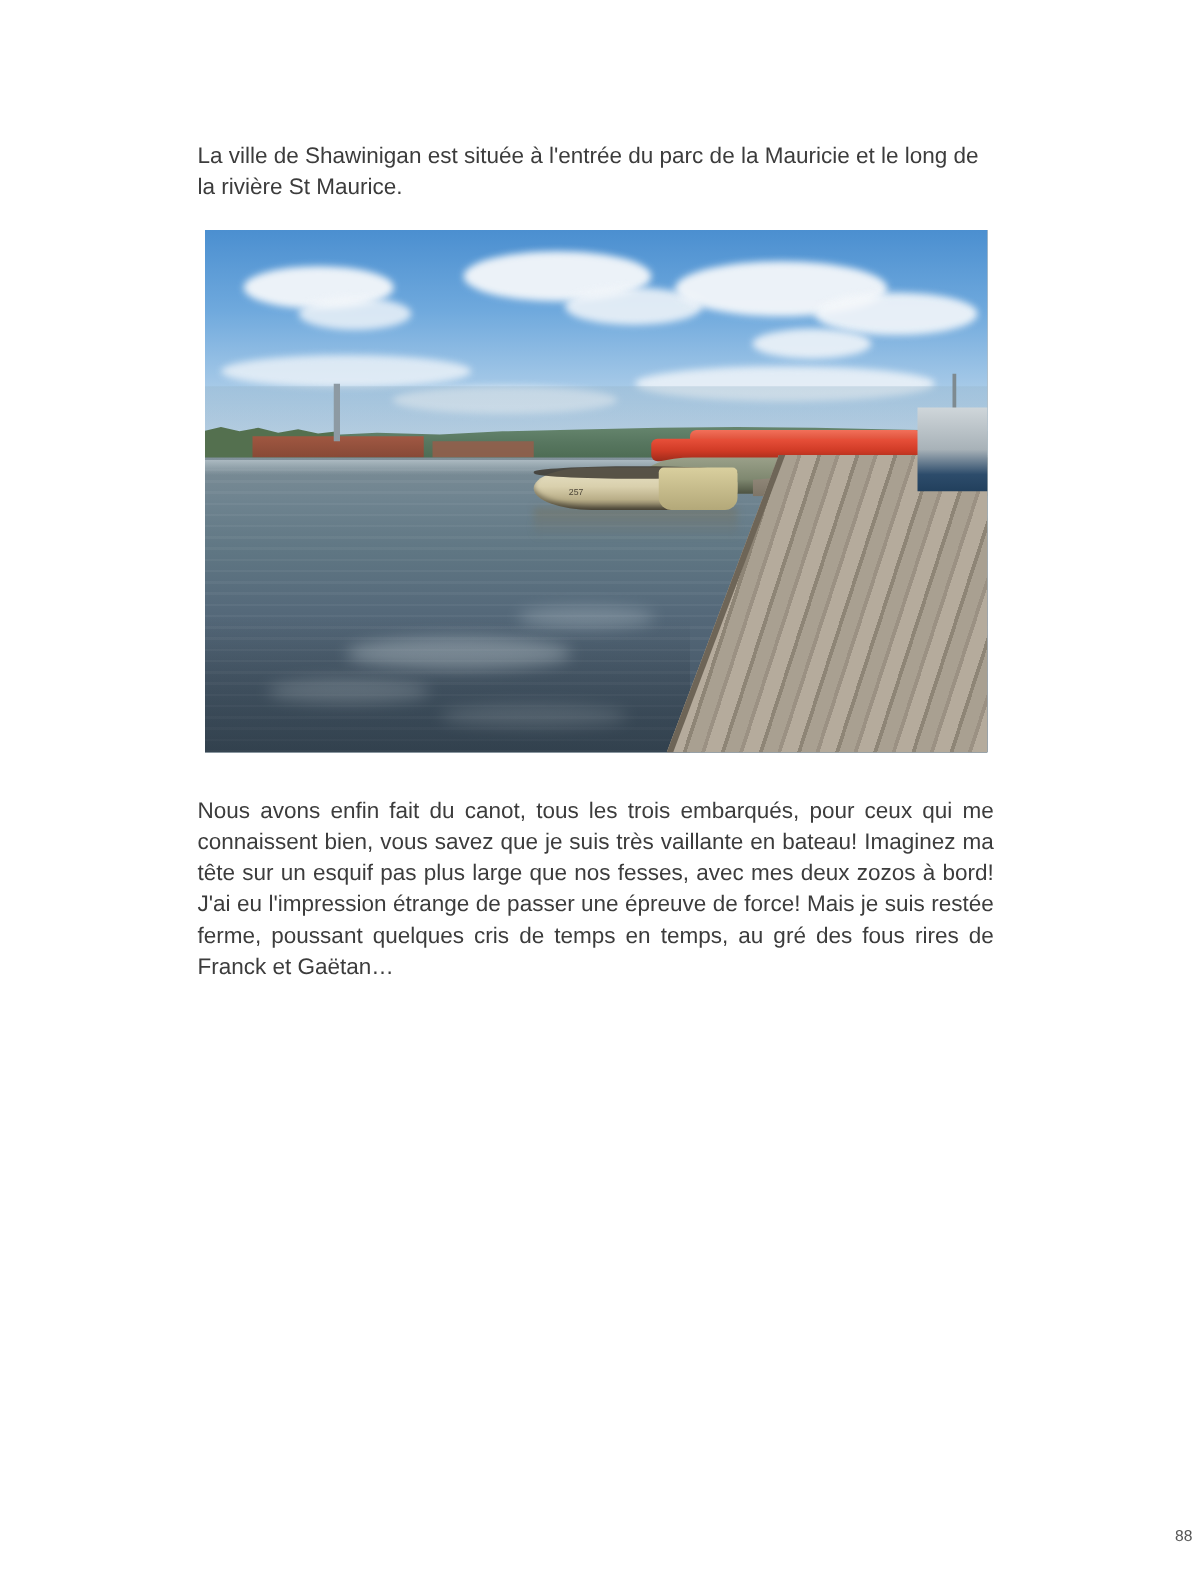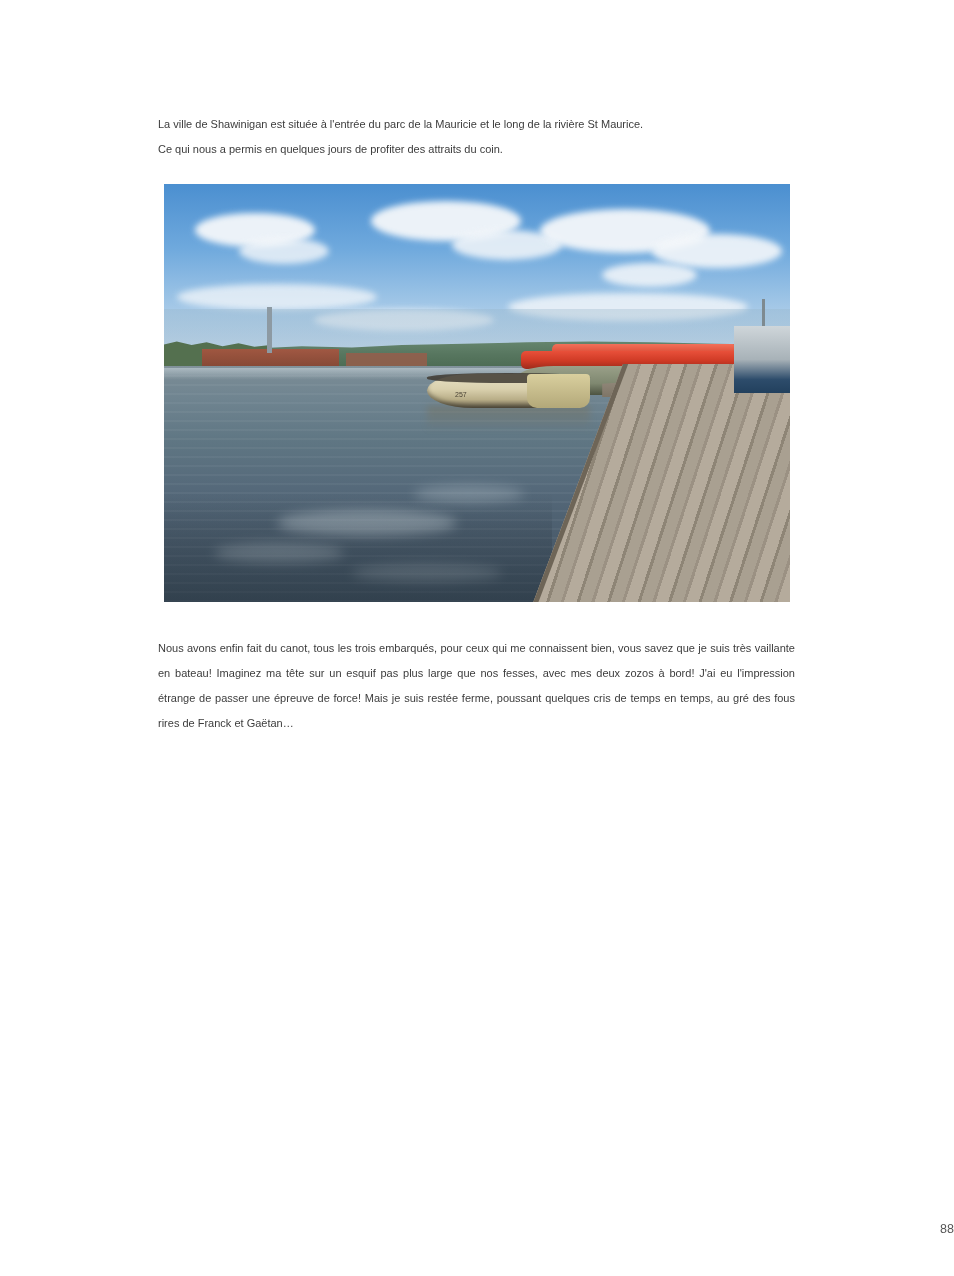--- a/index.html
+++ b/index.html
@@ -19,21 +19,21 @@
     inset: 0;
     background: #ffffff;
   }
   .content {
     position: absolute;
     left: 158px;
     top: 112px;
     width: 637px;
   }
   .para {
-    font-size: 11px;
+    font-size: 18px;
     line-height: 25px;
     color: #3c3c3c;
     margin: 0;
   }
   .para-intro {
     text-align: left;
   }
   .para-justified {
     text-align: justify;
   }
@@ -298,21 +298,20 @@
   }
 </style>
 </head>
 <body>
 
 <div class="page">
 
   <div class="content">
 
     <p class="para para-intro">La ville de Shawinigan est située à l'entrée du parc de la Mauricie et le long de la rivière St Maurice.</p>
-    <p class="para para-intro">Ce qui nous a permis en quelques jours de profiter des attraits du coin.</p>
 
     <figure class="figure">
       <div class="sky"></div>
       <div class="cloud c1"></div>
       <div class="cloud c2"></div>
       <div class="cloud c3"></div>
       <div class="cloud c4"></div>
       <div class="cloud c5"></div>
       <div class="cloud c6"></div>
       <div class="cloud c7"></div>

